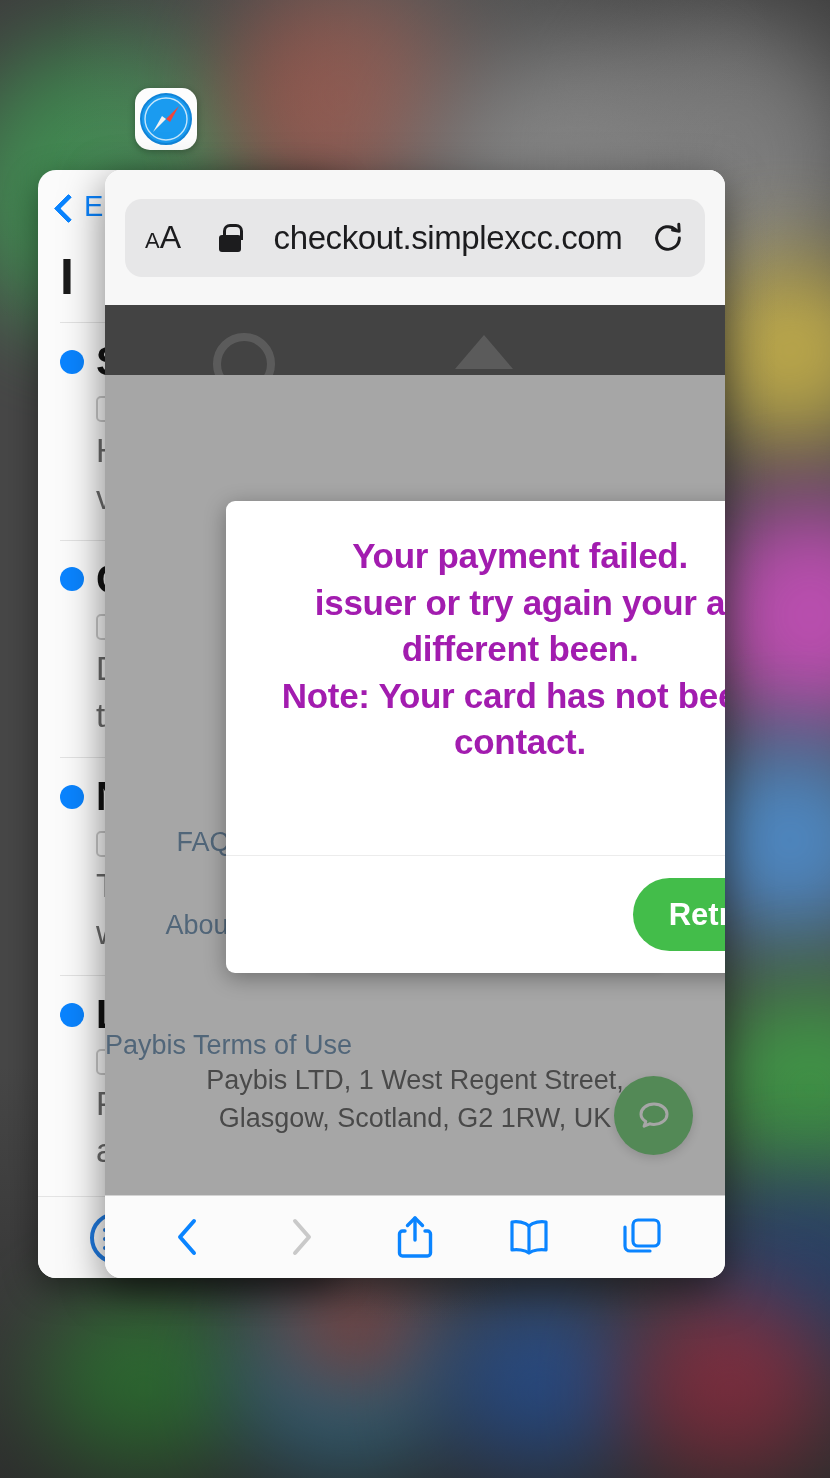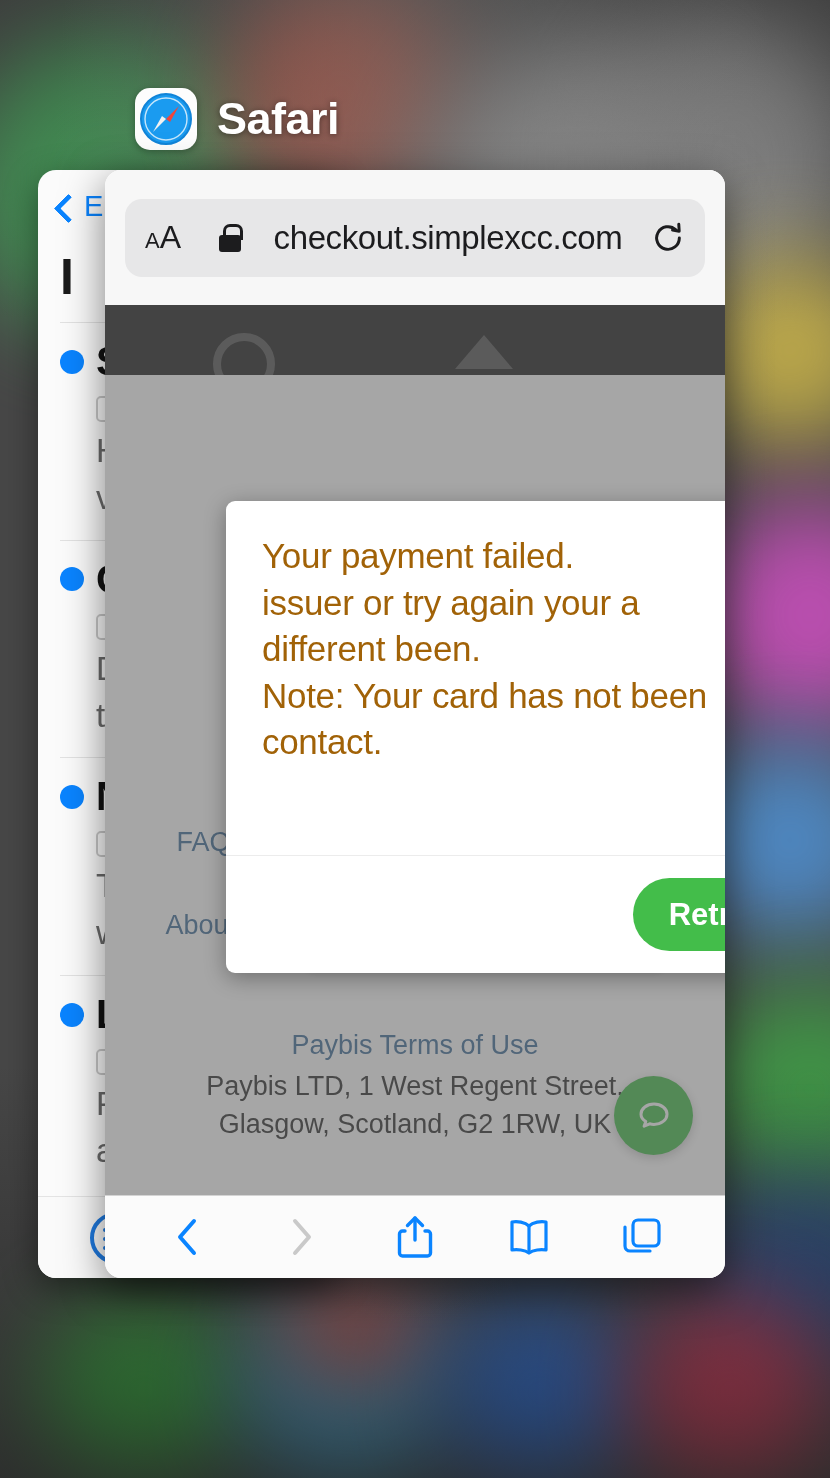--- a/index.html
+++ b/index.html
@@ -206,25 +206,25 @@
   #lang-select .flag {
     width: 44px; height: 28px; flex: 0 0 auto; border-radius: 2px;
   }
   #lang-select .lang-name { font-size: 29px; color: #3a3a3a; margin-left: 22px; flex: 1; }
   #lang-select .caret {
     width: 0; height: 0; flex: 0 0 auto;
     border-left: 13px solid transparent; border-right: 13px solid transparent;
     border-top: 15px solid #1c1c1e;
   }
   #footer .paybis-link {
-    text-align: center; font-size: 27px; color: #3f6d99; margin-top: 60px;
+    text-align: left; font-size: 27px; color: #3f6d99; margin-top: 60px;
   }
   #footer .paybis-addr {
     text-align: center; font-size: 27px; color: #2d2d2d;
-    line-height: 1.42; margin-top: 6px; padding: 0 55px;
+    line-height: 1.42; margin-top: 0; padding: 0 55px;
   }
   #chat-fab {
     position: absolute; right: 32px; bottom: 40px;
     width: 79px; height: 79px; border-radius: 50%;
     background: #43bd4a;
     display: flex; align-items: center; justify-content: center;
     box-shadow: 0 3px 11px rgba(0,0,0,.22);
   }
 
   
@@ -240,22 +240,22 @@
     width: 588px; height: 472px;
     background: #fff; border-radius: 9px;
     box-shadow: 0 5px 22px rgba(0,0,0,.33);
     z-index: 70;
     display: flex; flex-direction: column;
   }
   #modal .modal-body {
     flex: 1; padding: 32px 36px 0 36px;
   }
   #modal .modal-text {
-    text-align: left; font-size: 35px; font-weight: 400;
-    color: #a16207; line-height: 1.33; letter-spacing: -.3px;
+    text-align: center; font-size: 35px; font-weight: 700;
+    color: #a21caf; line-height: 1.33; letter-spacing: -.3px;
   }
   #modal .modal-foot {
     height: 118px; border-top: 1px solid #ececec;
     display: flex; align-items: center; justify-content: flex-end;
     padding-right: 30px;
   }
   #retry-btn {
     min-width: 148px; height: 73px; padding: 0 36px;
     background: #43bd4a; color: #fff;
     border: none; border-radius: 37px;
@@ -359,21 +359,20 @@
 <div id="app-label">
   <div id="safari-icon">
     <svg width="54" height="54" viewBox="0 0 54 54" aria-hidden="true">
       <circle cx="27" cy="27" r="25" fill="#1a9bf0"></circle>
       <circle cx="27" cy="27" r="25" fill="none" stroke="#1184d8" stroke-width="2"></circle>
       <circle cx="27" cy="27" r="21" fill="none" stroke="#ffffff" stroke-width="1.4" opacity=".75"></circle>
       <polygon points="27,27 40,14 31,30" fill="#f0453a"></polygon>
       <polygon points="27,27 14,40 23,24" fill="#f2f2f2"></polygon>
     </svg>
   </div>
-  <div class="name">Safari</div>
 </div>
 
 <div id="safari-card">
 
   <div id="urlbar-wrap">
     <div id="urlbar">
       <span class="aa">
         <span>A</span>
           <span>A</span>
       </span>

